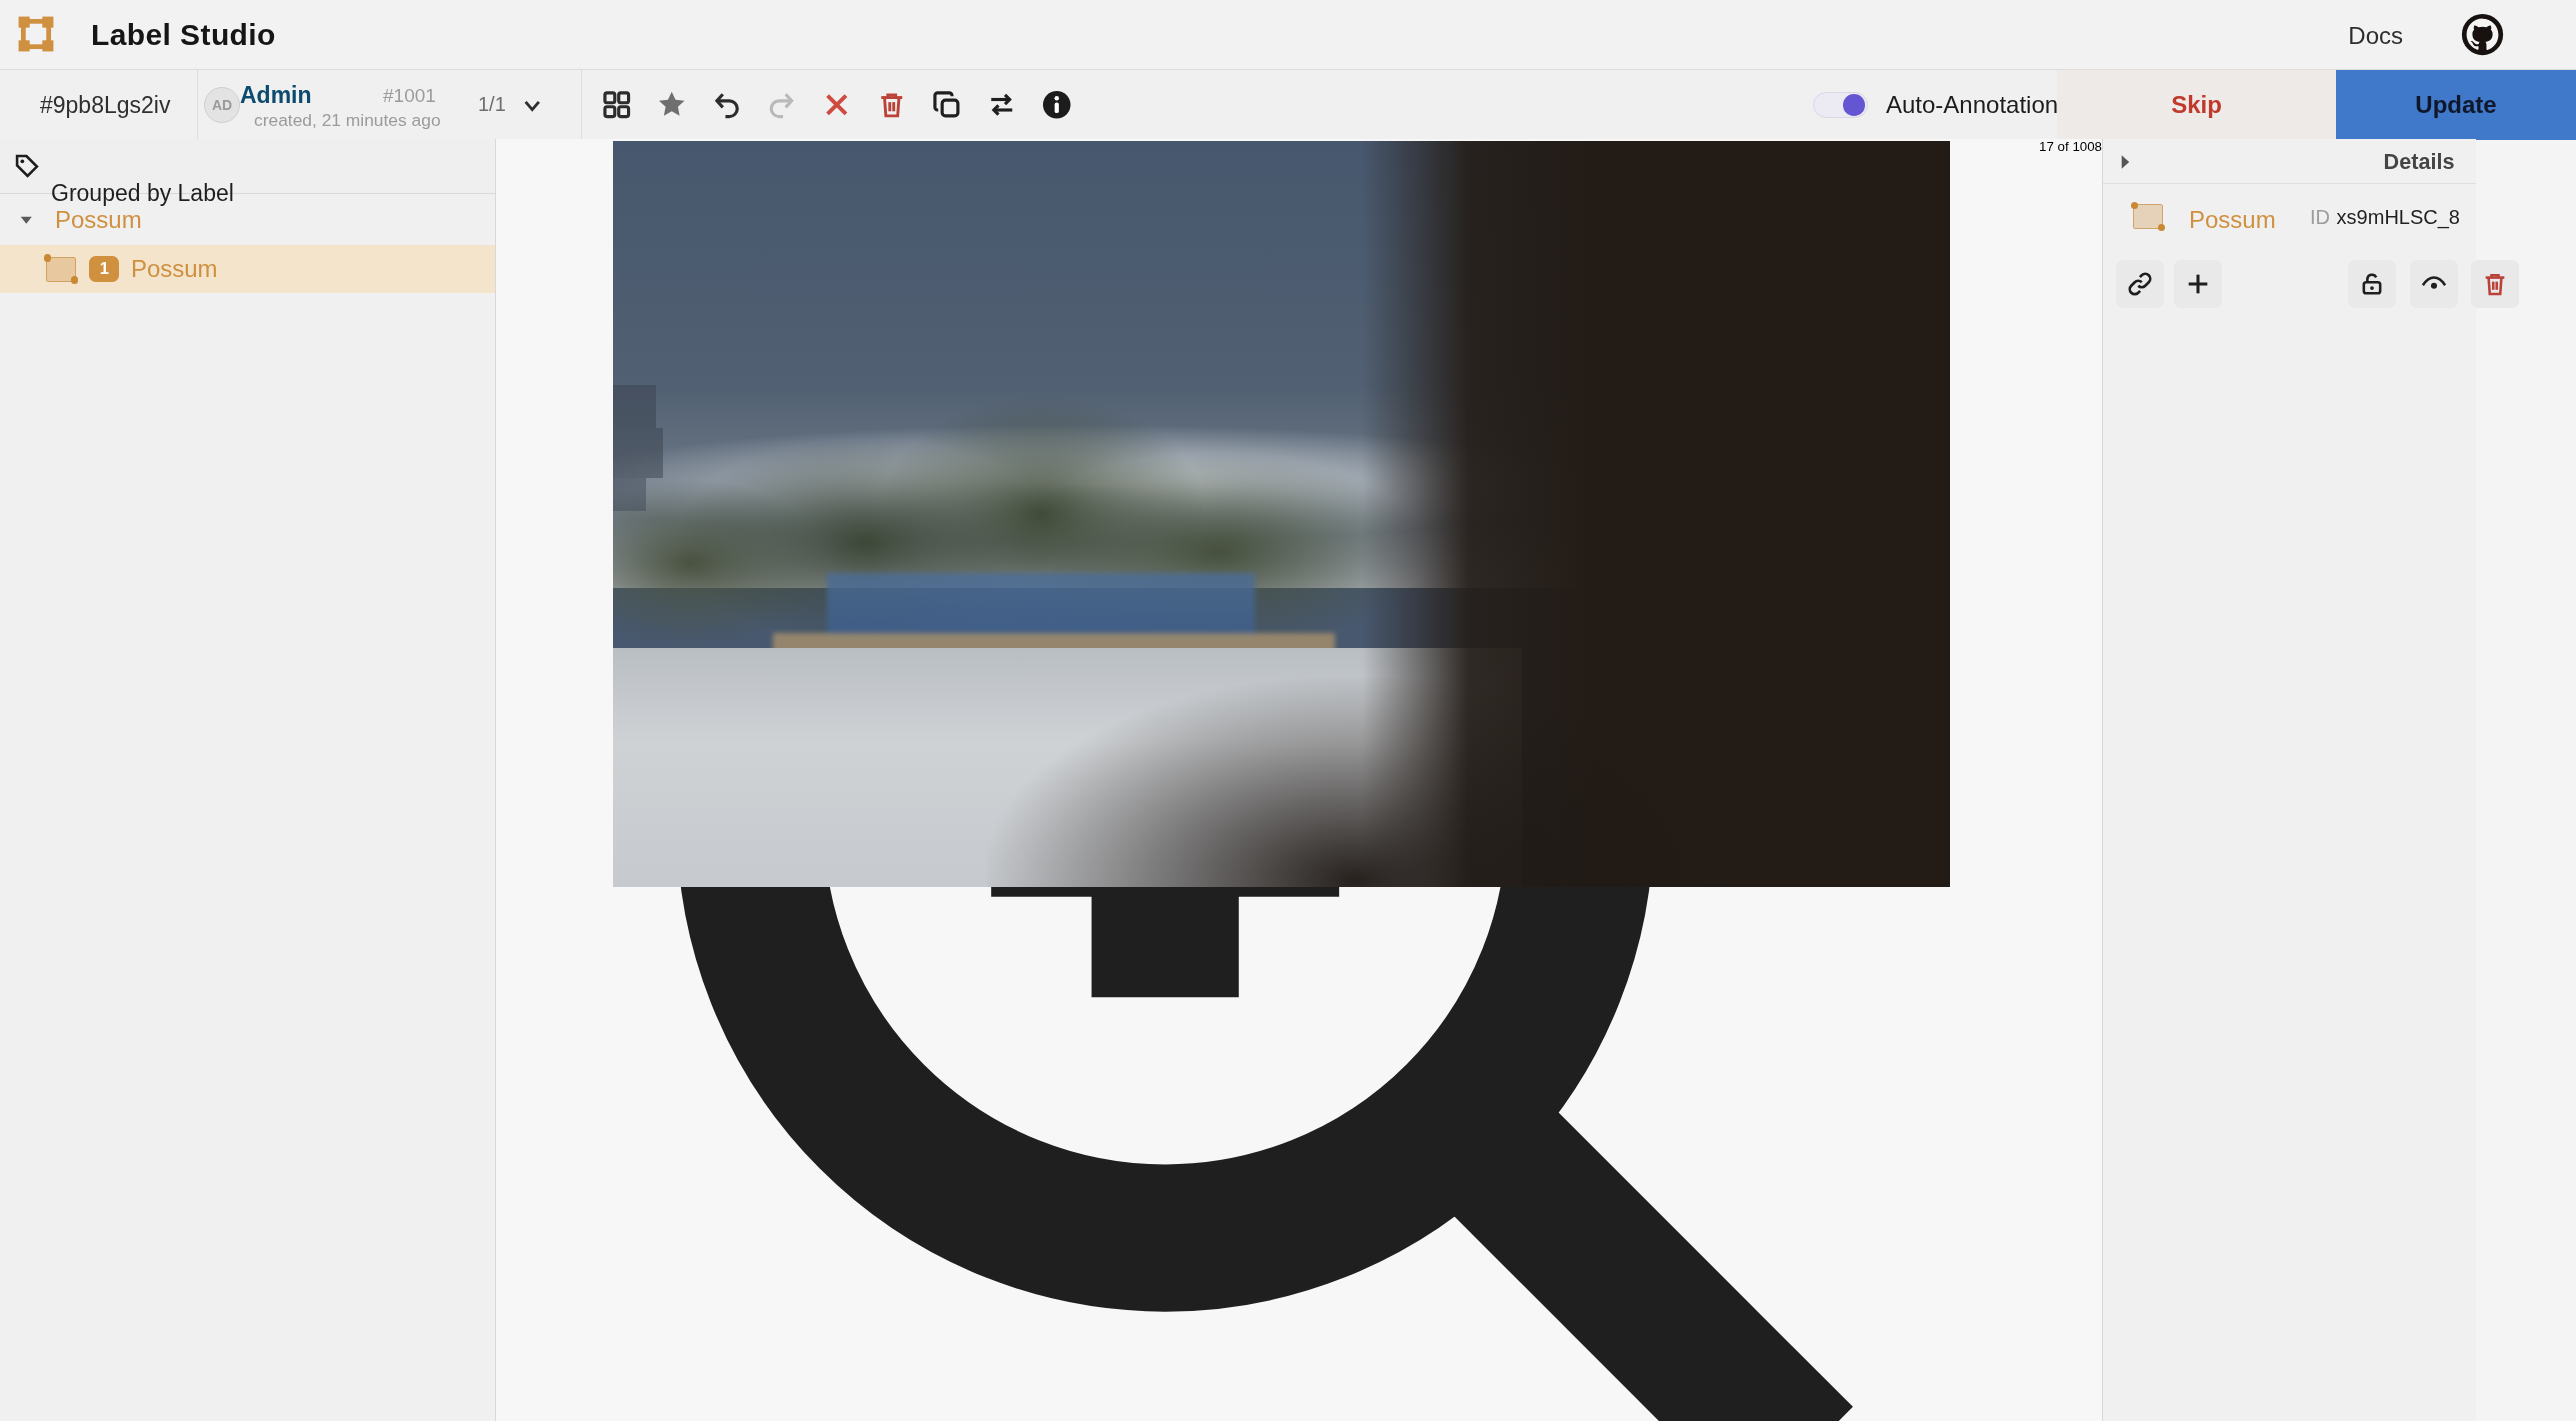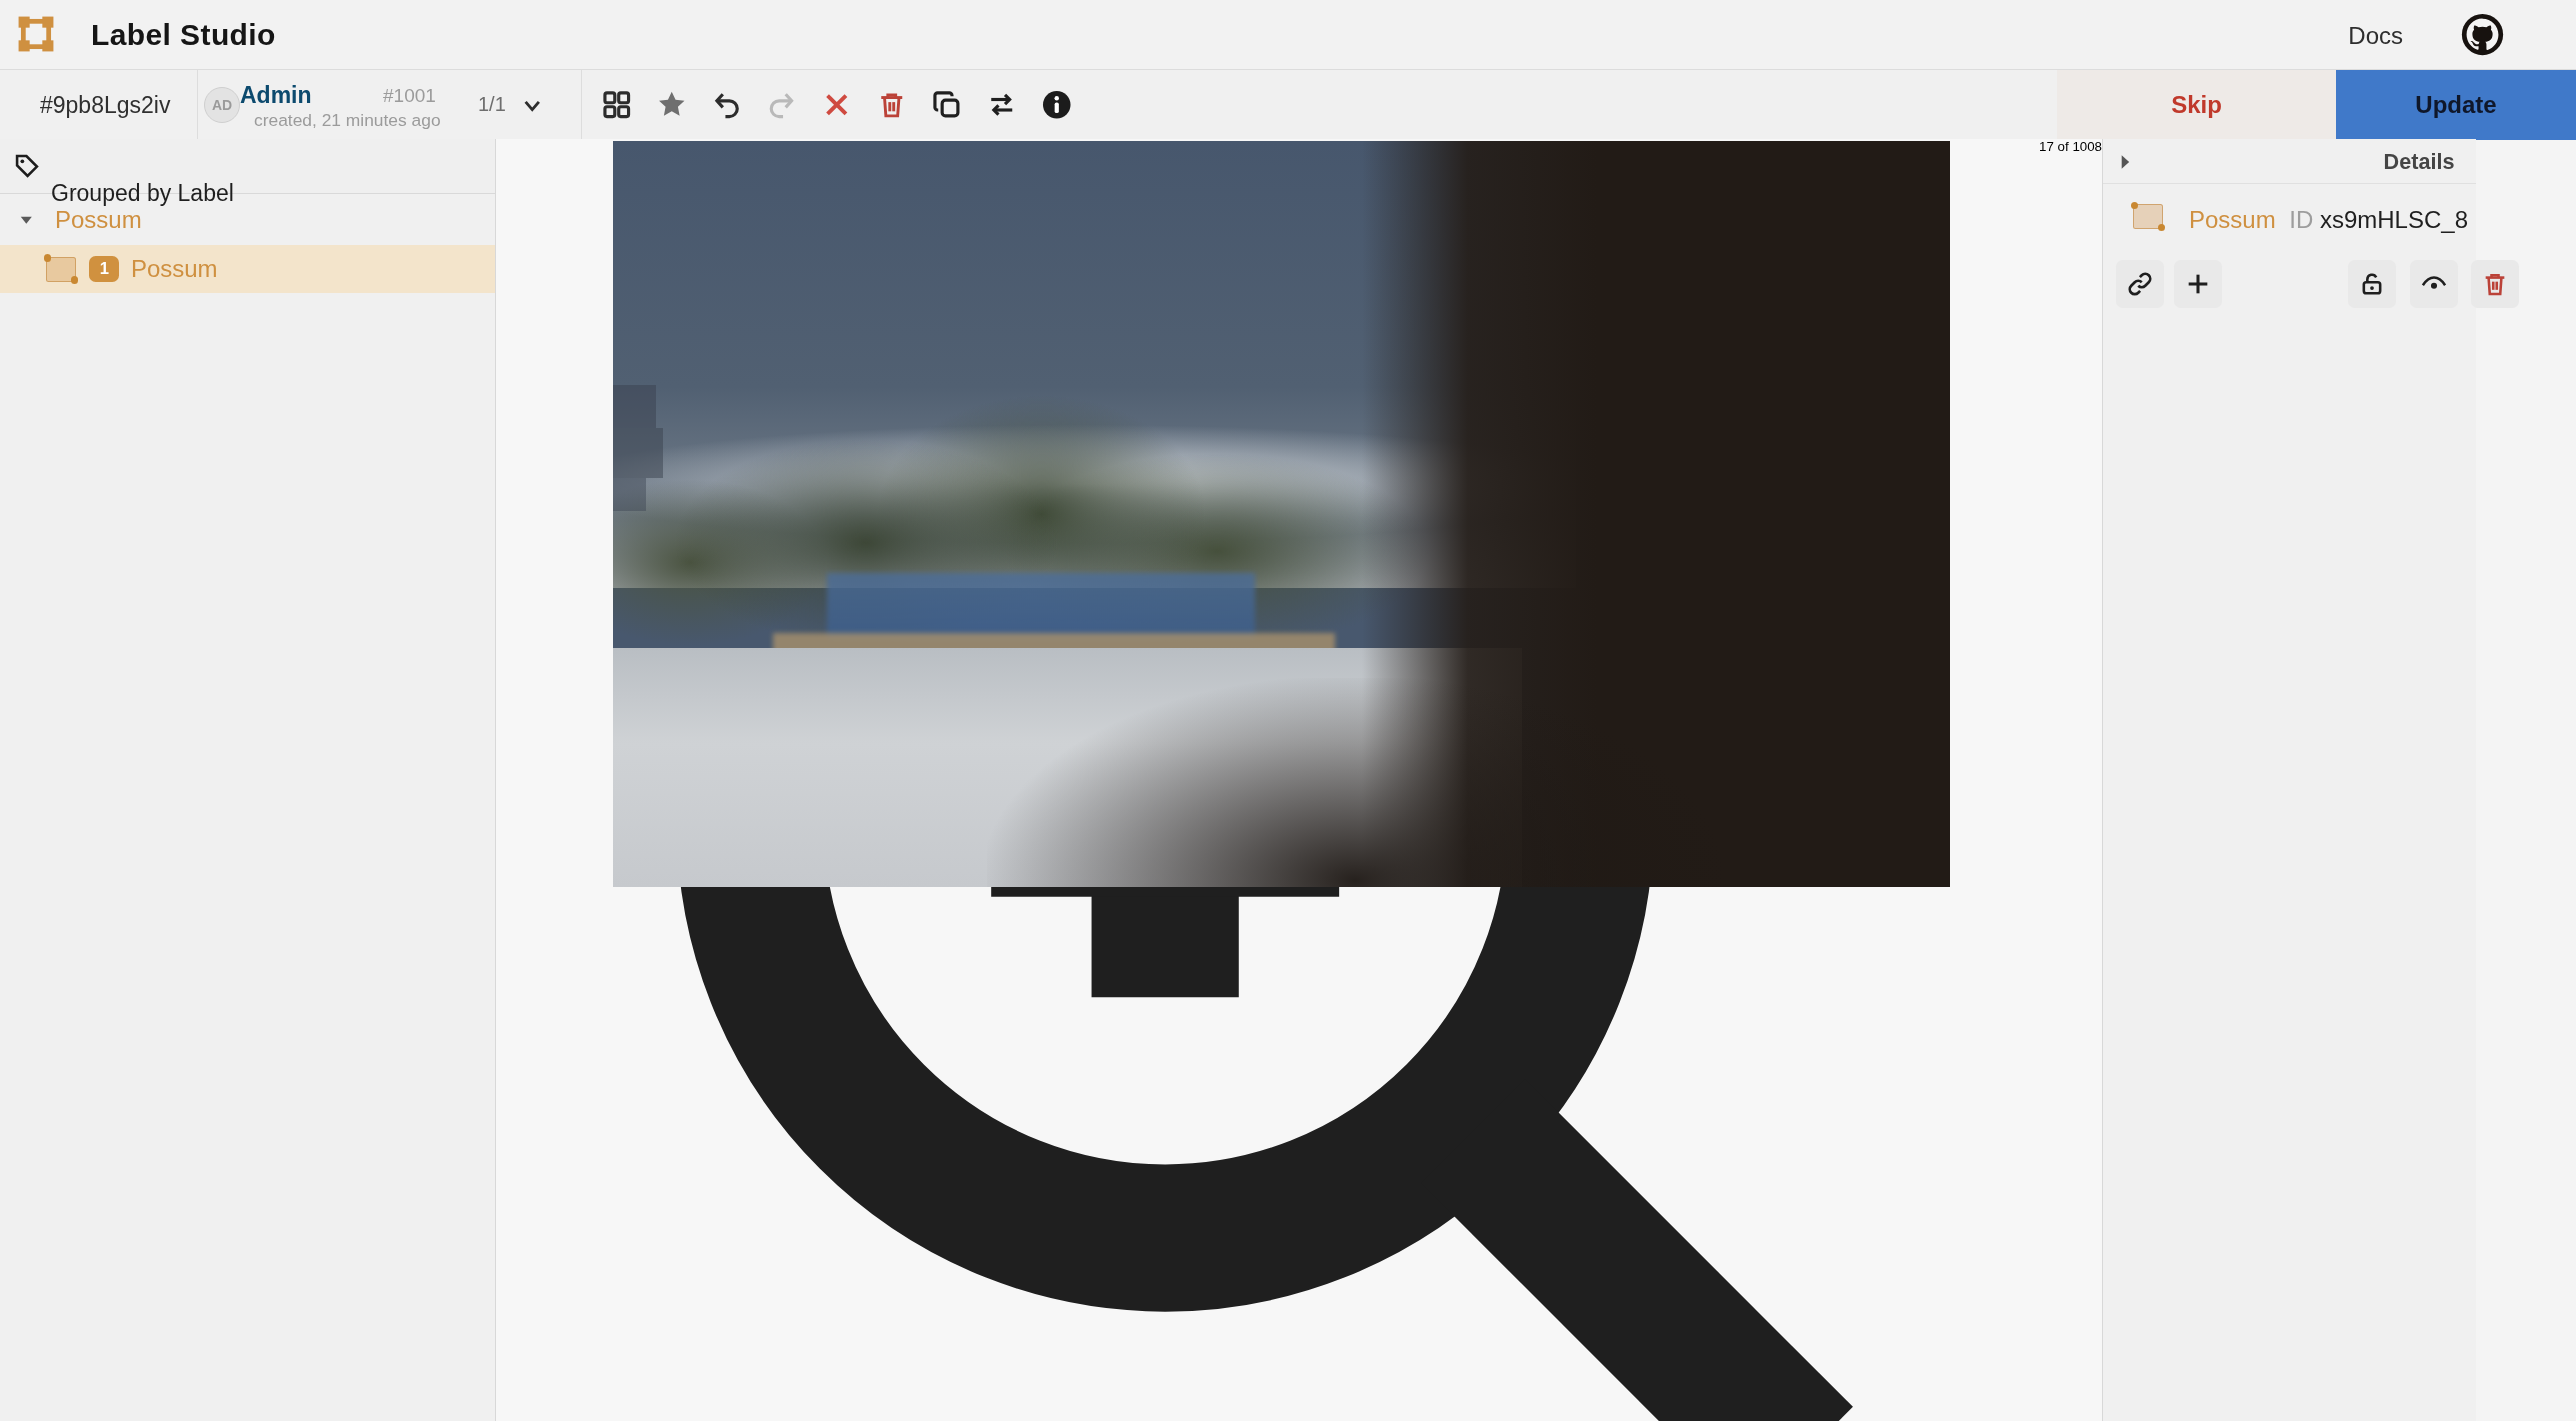--- a/index.html
+++ b/index.html
@@ -53,21 +53,21 @@
   .tree-region-label { margin-left:11.6px; font-size:24px; color:#cf9040; }
 
   
   .right-panel { position:absolute; left:2102px; top:139px; width:374px; height:1282px; background:#f0f0f0; border-left:0.8px solid #d8d8d8; }
   .details-head { position:relative; height:45px; border-bottom:0.8px solid #e0e0e0; }
   .expand-ic { position:absolute; left:11.6px; top:13.3px; width:20px; height:20px; }
   .details-title { position:absolute; right:21.6px; top:10px; font-size:21.6px; font-weight:700; color:#454545; }
   .detail-region { position:relative; height:66px; }
   .detail-region .region-ic { position:absolute; left:30px; top:20px; margin:0; }
   .detail-region-label { position:absolute; left:86px; top:21.6px; font-size:24px; color:#cf9040; }
-  .detail-id { position:absolute; right:8px; top:21.6px; font-size:24px; color:#1f1f1f; }
+  .detail-id { position:absolute; right:16px; top:21.6px; font-size:20px; color:#1f1f1f; }
   .detail-id .id-tag { color:#9d9d9d; margin-right:6.6px; }
   .detail-actions { position:absolute; left:0; top:121px; width:474px; height:53px; }
   .act-btn { position:absolute; top:0; width:48px; height:48px; border-radius:6.6px; background:#e9e9e9; display:flex; align-items:center; justify-content:center; cursor:pointer; }
   .act-btn svg { width:28px; height:28px; }
 
   
   .center { position:absolute; left:496px; top:139px; width:1606px; height:1282px; background:#f7f7f7; }
   .video { position:absolute; left:117px; top:1.7px; width:1337px; height:746px; overflow:hidden; background:#48586e; }
   .v-sky { position:absolute; left:0; top:0; width:72%; height:60%; background:linear-gradient(180deg,#47576d 0%,#516072 55%,#75808c 85%,#a7adb4 100%); }
   .v-cloud { position:absolute; left:-5%; top:38%; width:80%; height:16%; background:radial-gradient(ellipse at 50% 50%, rgba(235,238,240,.85), rgba(235,238,240,0) 70%); }
@@ -216,20 +216,26 @@
         </div>
       <div class="tb-btn">
           <svg viewBox="0 0 24 24">
             <circle cx="12" cy="12" r="10.5" fill="#1c1c1c"></circle>
         <circle cx="12" cy="7" r="1.7" fill="#fff"></circle>
             <rect x="10.4" y="10.3" width="3.2" height="8" rx="1.4" fill="#fff"></rect>
           </svg>
         </div>
     </div>
 
+    <div class="toggle-wrap">
+      <div class="toggle">
+          <div class="knob"></div>
+        </div>
+      <div class="auto-label">Auto-Annotation</div>
+    </div>
     <div class="skip-btn">Skip</div>
     <div class="update-btn">Update</div>
   </div>
 
   <div class="left-panel">
     <div class="grouped-row">
       <svg viewBox="0 0 24 24" fill="none" stroke="#1d1d1d" stroke-width="2.2">
         <path d="M3.5 3.5h8l9 9-8 8-9-9z"></path>
           <circle cx="8" cy="8" r="1.6" fill="#1d1d1d" stroke="none"></circle>
         </svg>

